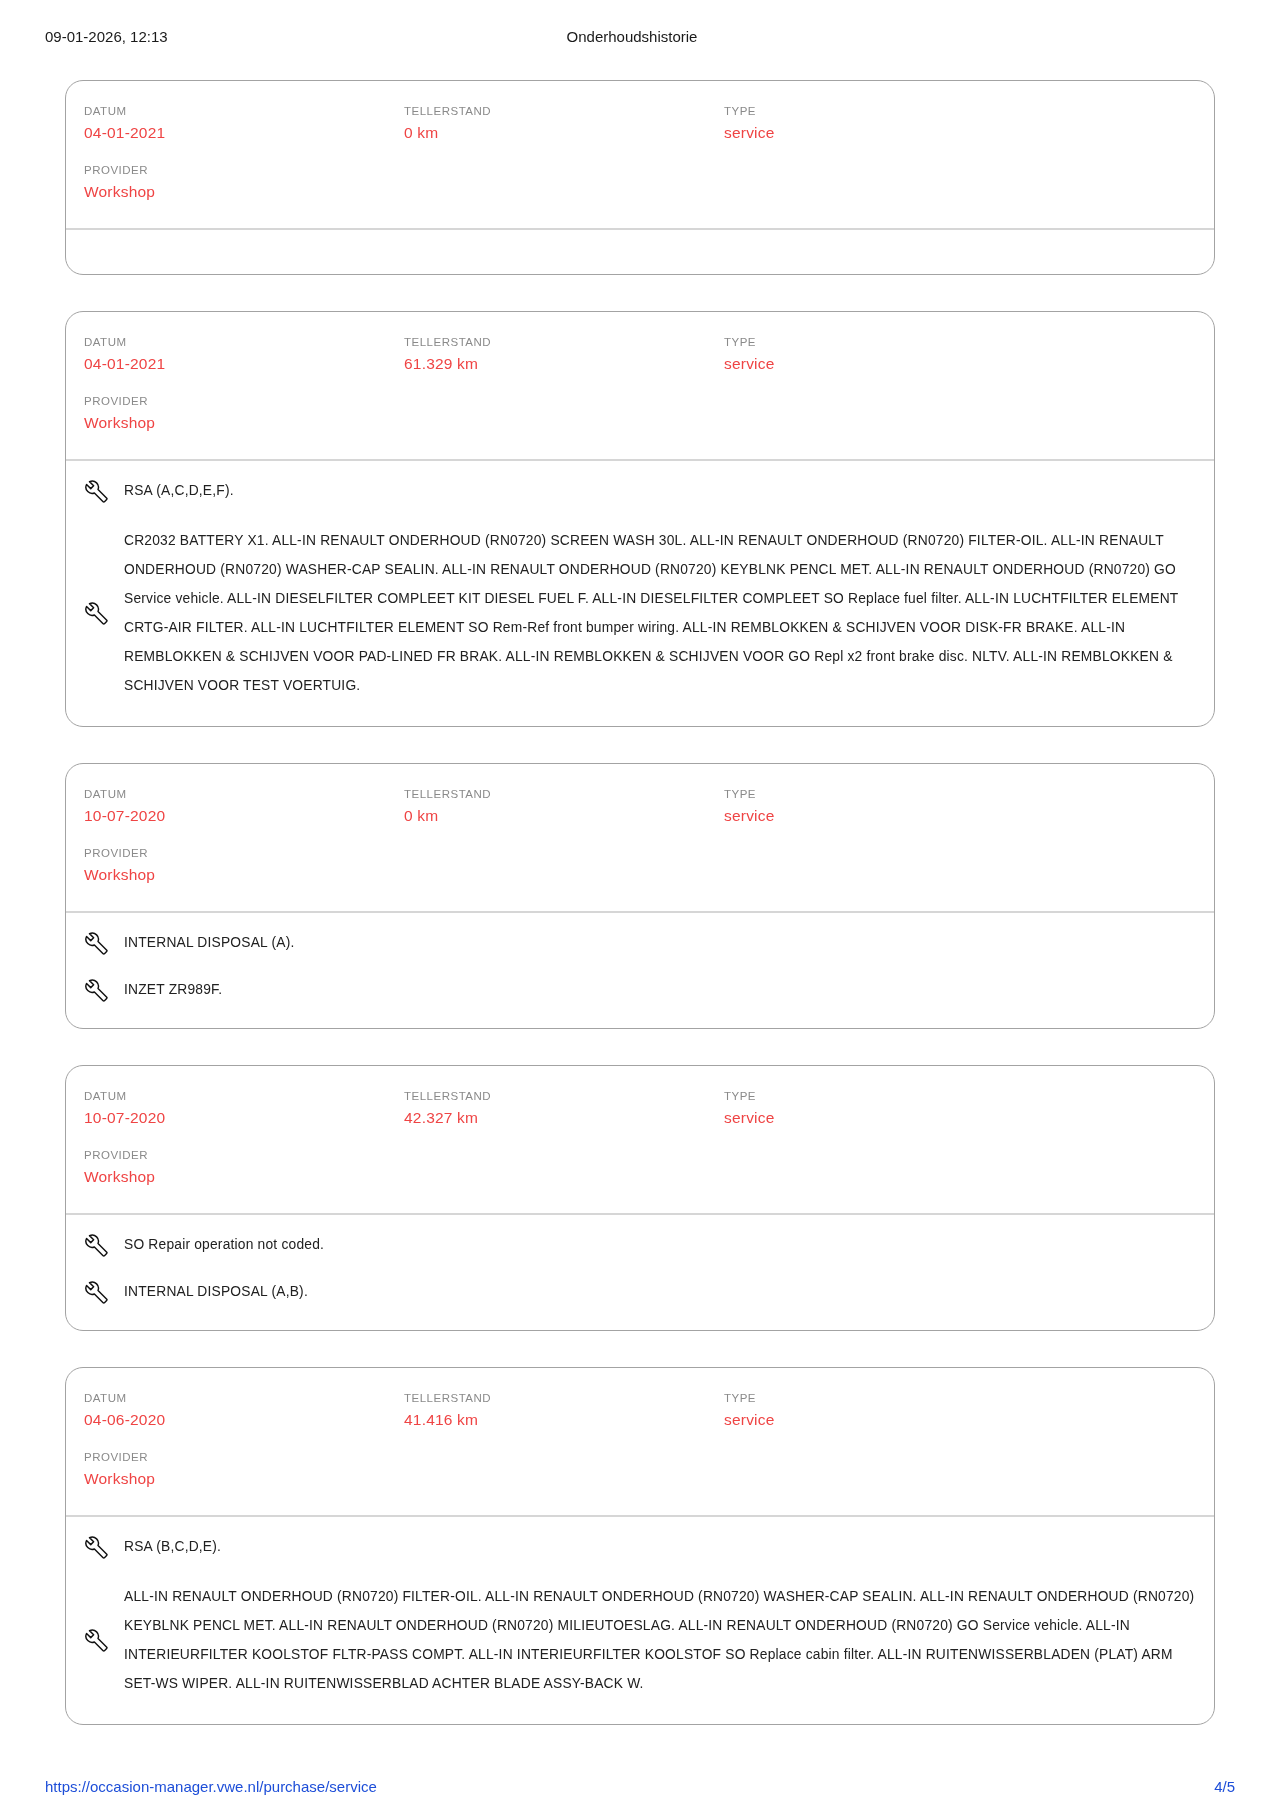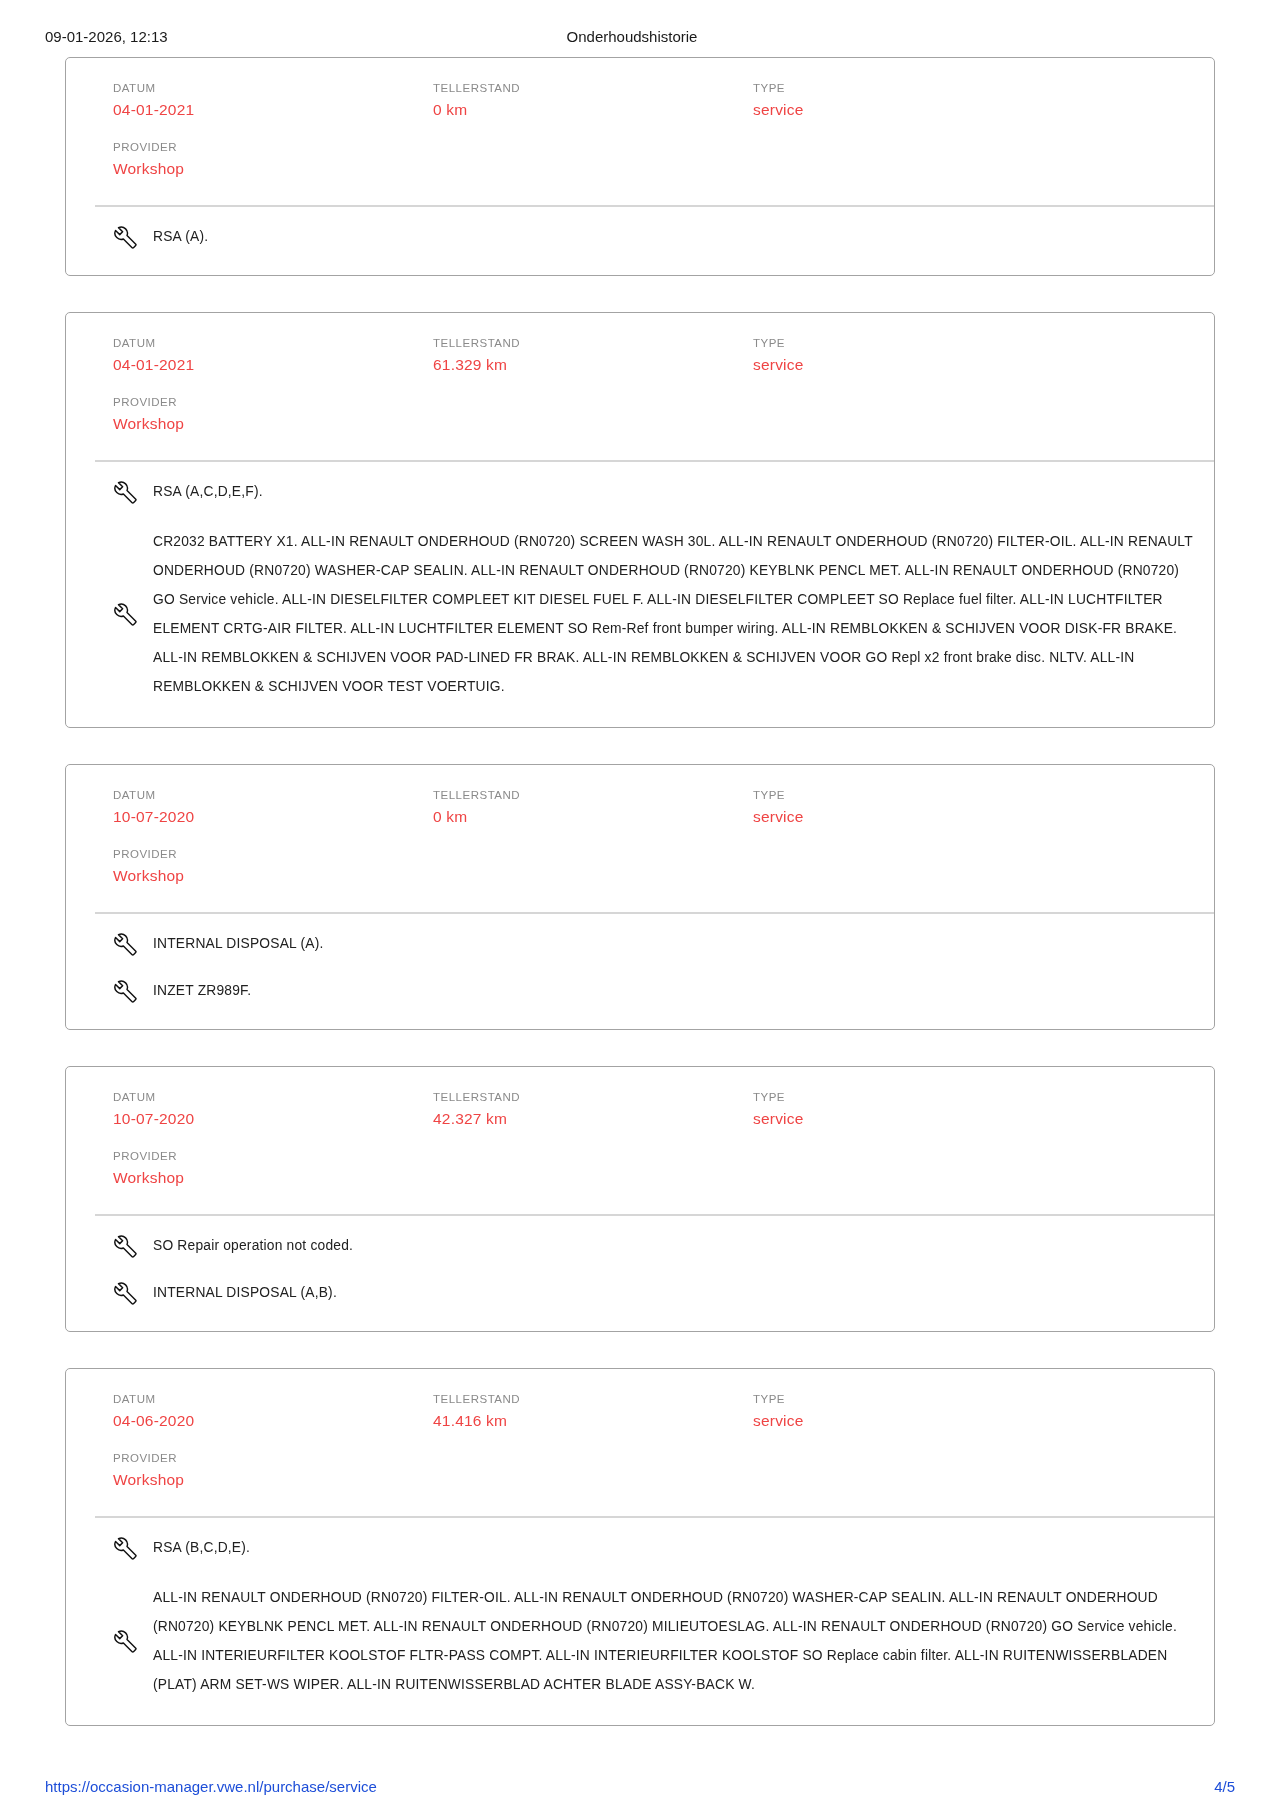--- a/index.html
+++ b/index.html
@@ -7,39 +7,38 @@
     width: 1280px;
     height: 1811px;
     background: #ffffff;
     position: relative;
     font-family: "Liberation Sans", sans-serif;
     color: #212121;
     overflow: hidden;
   }
   .print-header {
     position: relative;
-    padding: 13px 45px 0 45px;
+    padding: 36px 45px 0 45px;
     height: 22px;
     font-size: 15px;
     color: #1a1a1a;
   }
   .print-timestamp { position: absolute; left: 45px; top: 28px; }
   .print-title { position: absolute; left: 0; right: 16px; top: 28px; text-align: center; }
 
   .cards {
     margin: 22px 65px 0 65px;
     display: flex;
     flex-direction: column;
     gap: 36px;
   }
   .card {
     border: 1.5px solid #a3a3a3;
-    border-radius: 5px;
+    border-radius: 18px;
     background: #ffffff;
-    padding-left: 29px;
   }
   .card-top { padding: 24px 18px 0 18px; }
   .meta-grid {
     display: grid;
     grid-template-columns: 320px 320px 1fr;
   }
   .meta-label {
     font-size: 11.5px;
     letter-spacing: 0.5px;
     color: #8a8a8a;
@@ -118,28 +117,20 @@
           <div class="meta-value">service</div>
         </div>
       </div>
       <div class="provider-block">
         <div class="meta-label">PROVIDER</div>
         <div class="meta-value">Workshop</div>
       </div>
     </div>
     <div class="divider"></div>
     <div class="card-body">
-  <div class="item single">
-    <span class="wrench">
-      <svg viewBox="0 0 24 24" width="23" height="23" aria-hidden="true">
-        <path d="M22.7 19L13.6 9.9c.9-2.3.4-5-1.5-6.9-2-2-5-2.4-7.4-1.3L9 6 6 9 1.6 4.7C.4 7.1.9 10.1 2.9 12.1c1.9 1.9 4.6 2.4 6.9 1.5l9.1 9.1c.4.4 1 .4 1.4 0l2.3-2.3c.4-.4.4-1 .1-1.4z" fill="none" stroke="#111111" stroke-width="1.5" stroke-linejoin="round"></path>
-      </svg>
-    </span>
-    <span class="item-text">RSA (A).</span>
-  </div>
 
 </div>
   </section>
 
   <section class="card">
     <div class="card-top">
       <div class="meta-grid">
         <div class="meta">
           <div class="meta-label">DATUM</div>
           <div class="meta-value">04-01-2021</div>

